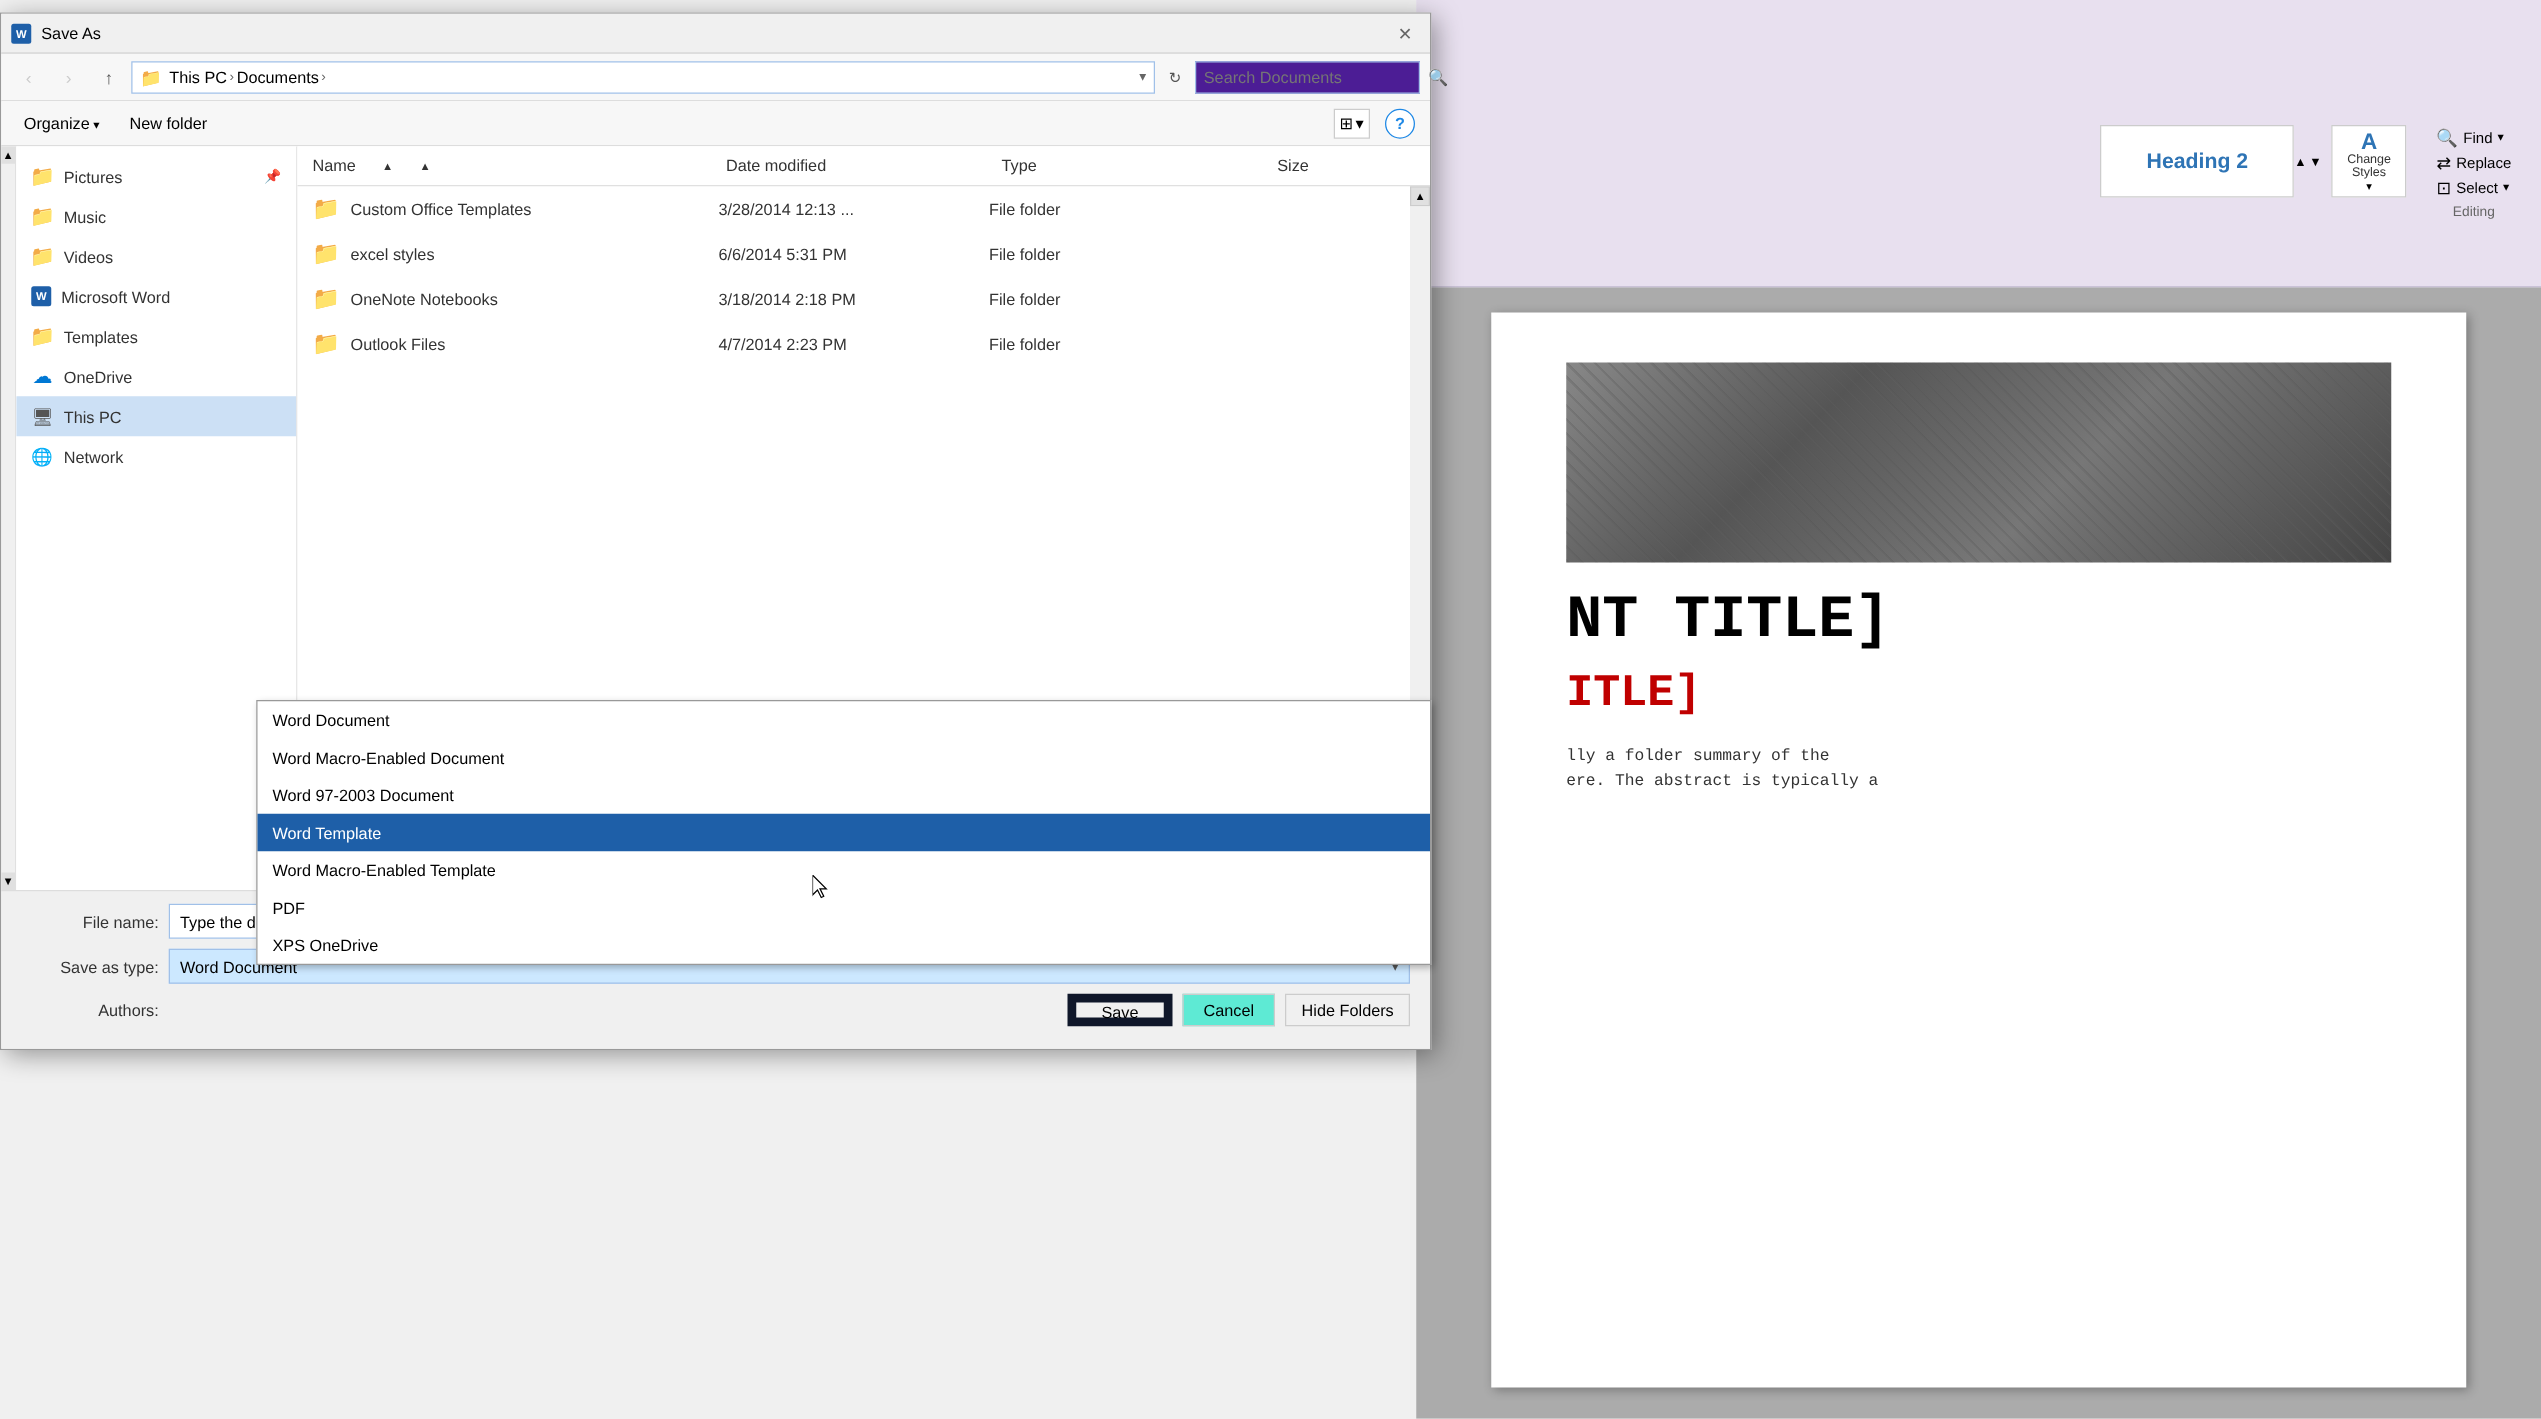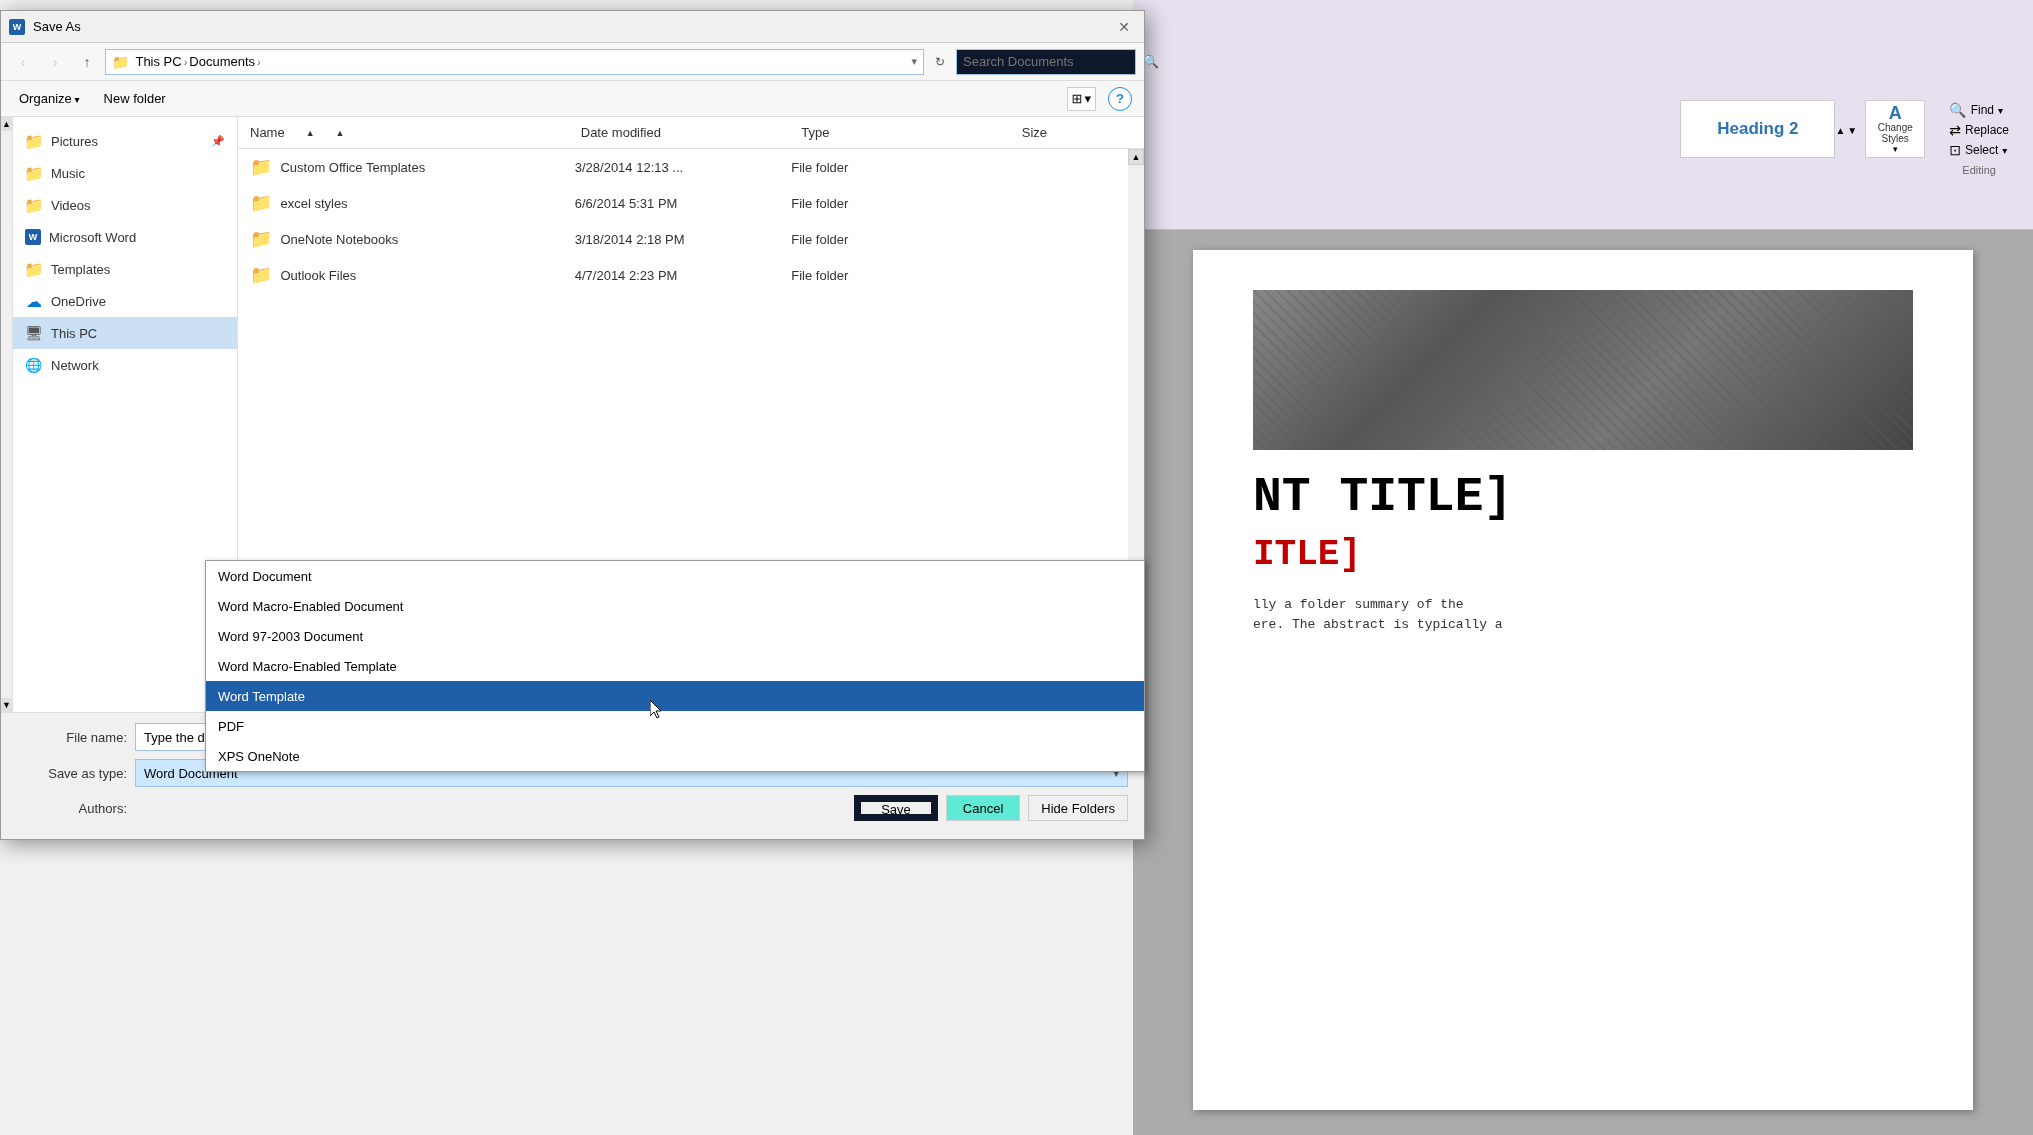--- a/index.html
+++ b/index.html
@@ -187,21 +187,21 @@
       border: 1px solid transparent; background: none;
       cursor: pointer; border-radius: 2px;
       display: flex; align-items: center; justify-content: center;
       font-size: 12px; color: #555;
     }
 
     .search-box {
       width: 180px;
       height: 26px;
       border: 1px solid #a0c0e8;
-      background: #0f172a;
+      background: #4c1d95;
       display: flex;
       align-items: center;
       padding: 0 6px;
       gap: 4px;
     }
 
     .search-input {
       border: none; outline: none;
       font-size: 13px; color: #999;
       flex: 1; background: transparent;
@@ -701,23 +701,23 @@
         <button style="height:26px; padding:0 12px; background:#f0f0f0; border:1px solid #ccc; cursor:pointer; font-size:13px;">Hide Folders</button>
       </div>
     </div>
   </div>
 </div>
 
 <div class="dropdown-menu">
   <div class="dropdown-item">Word Document</div>
   <div class="dropdown-item">Word Macro-Enabled Document</div>
   <div class="dropdown-item">Word 97-2003 Document</div>
+  <div class="dropdown-item highlighted">Word Template</div>
   <div class="dropdown-item">Word Macro-Enabled Template</div>
-  <div class="dropdown-item highlighted">Word Template</div>
   <div class="dropdown-item">PDF</div>
-  <div class="dropdown-item">XPS OneNote</div>
+  <div class="dropdown-item">XPS OneDrive</div>
 </div>
 
 <div style="position:absolute; left:650px; top:700px; pointer-events:none; z-index:300;">
   <svg width="16" height="20" viewBox="0 0 16 20">
     <polygon points="0,0 0,16 4,12 7,18 9,17 6,11 11,11" fill="white" stroke="black" stroke-width="1"></polygon>
   </svg>
 </div>
 
 </body></html>

